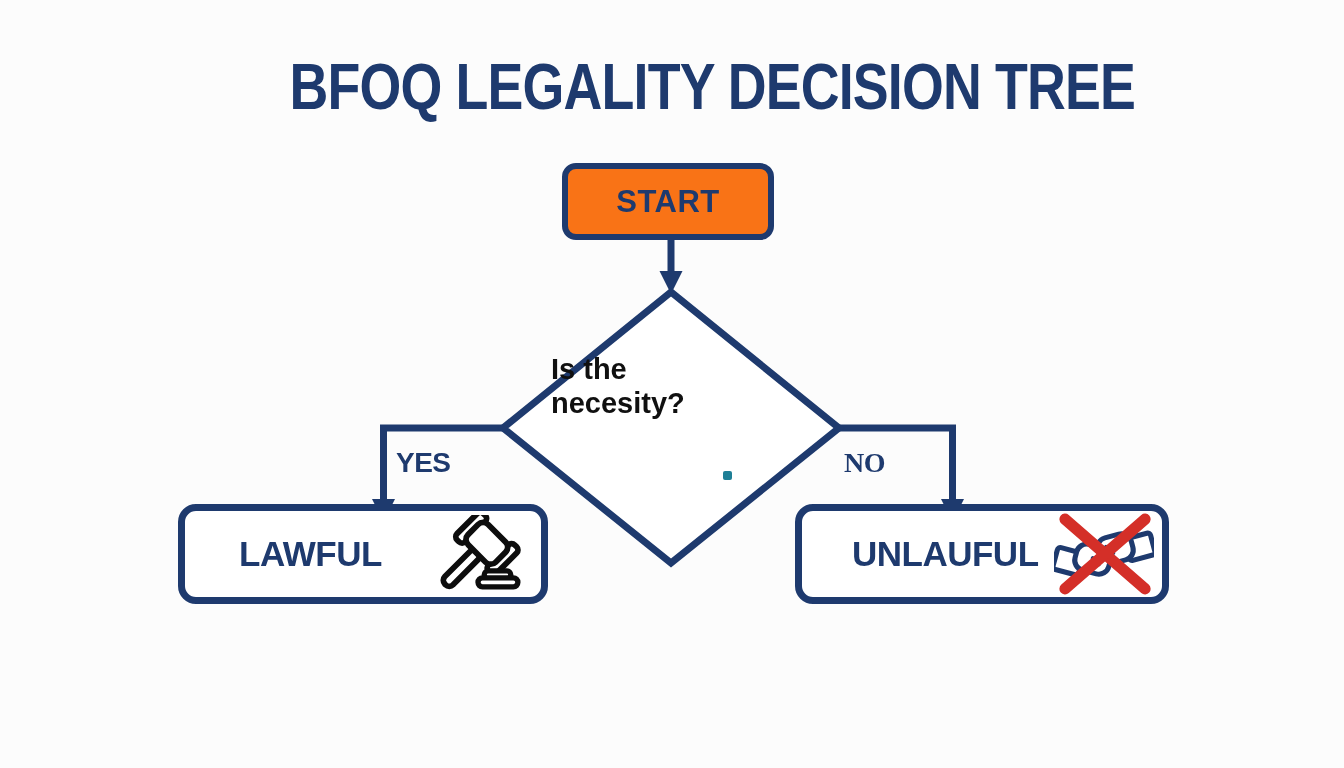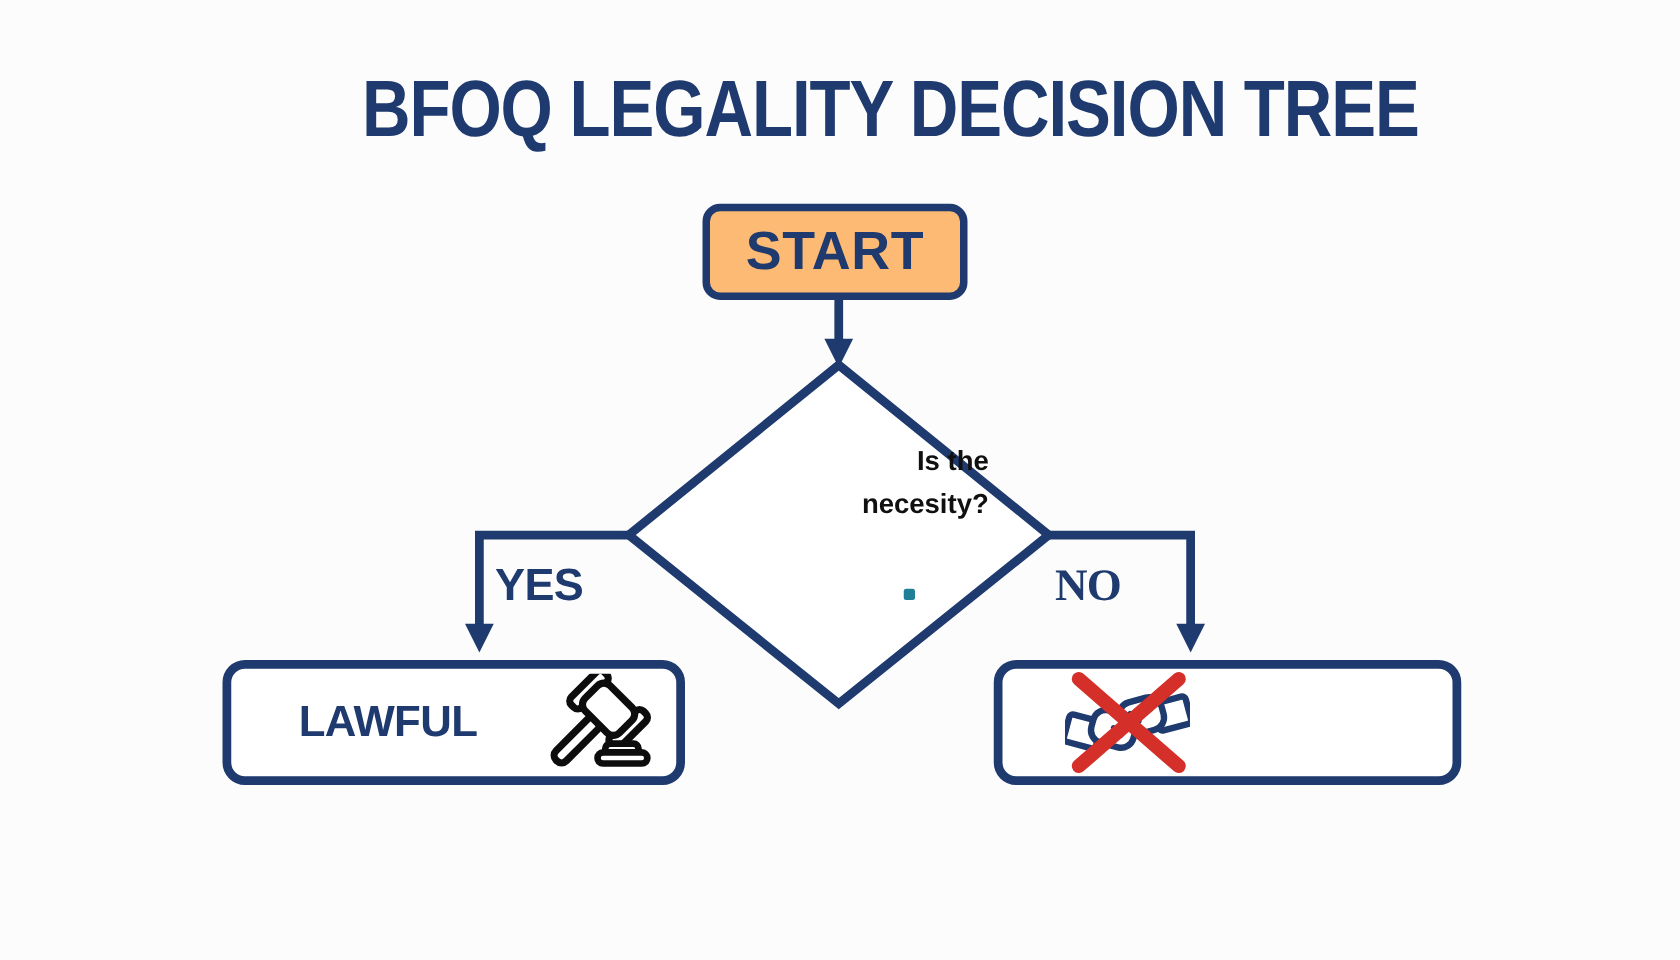--- a/index.html
+++ b/index.html
@@ -18,46 +18,46 @@
   }
   .title span{
     display:inline-block; transform:scaleX(0.84); transform-origin:center;
     letter-spacing:-1px; white-space:nowrap;
   }
   
   .connectors { position:absolute; left:0; top:0; z-index:1; }
   
   .start-node {
     position:absolute; left:562px; top:163px; width:212px; height:77px;
-    background:#fdba74; border:6px solid #1e3a6e; border-radius:14px;
+    background:#f97316; border:6px solid #1e3a6e; border-radius:14px;
     display:flex; align-items:center; justify-content:center;
-    font-size:43px; font-weight:bold; color:#1e3a6e; letter-spacing:0.5px;
+    font-size:31px; font-weight:bold; color:#1e3a6e; letter-spacing:0.5px;
     z-index:2;
   }
   
   .decision-text {
     position:absolute; left:551px; top:352px; width:240px;
-    text-align:right; font-size:22px; font-weight:bold;
+    text-align:left; font-size:29px; font-weight:bold;
     color:#101010; line-height:34px; z-index:2;
   }
   .decision-text span { display:block; }
   .qdot {
     position:absolute; left:172px; top:119px; width:9px; height:9px;
     background:#1e7f96; border-radius:2px;
   }
   
   .branch-label {
-    position:absolute; font-size:36px; font-weight:bold;
+    position:absolute; font-size:28px; font-weight:bold;
     color:#1e3a6e; letter-spacing:-0.5px; z-index:2;text-align:center;
   }
   .branch-yes { left:396px; top:447px; }
   .branch-no  { left:844px; top:447px;font-family:Liberation Serif, serif; }
   
   .outcome {
-    position:absolute; top:528px; height:100px;
+    position:absolute; top:504px; height:100px;
     background:#ffffff; border:7px solid #1e3a6e; border-radius:18px;
     display:flex; align-items:center; justify-content:space-between;
     z-index:2;
   }
   .outcome .label {
     font-size:35px; font-weight:bold; color:#1e3a6e; letter-spacing:-0.5px;
     white-space:nowrap;
   }
   .outcome-lawful   { left:178px; width:370px; padding:0 18px 0 54px; }
   .outcome-unlawful { left:795px; width:374px; padding:0 8px 0 50px; }
@@ -117,20 +117,21 @@
         </g>
         <g fill="#ffffff" stroke="#0d0d0d" stroke-width="6" stroke-linejoin="round">
           <rect x="57" y="63" width="30" height="9" rx="4.5"></rect>
           <rect x="50" y="71" width="45" height="10" rx="5"></rect>
         </g>
       </svg>
     </span>
   </div>
 
   <div class="outcome outcome-unlawful">
+    <span class="label">UNLAUFUL</span>
     <span class="icon-wrap">
       <svg width="100" height="82" viewBox="0 0 96 80">
         <g fill="#ffffff" stroke="#1e3a6e" stroke-width="5" stroke-linejoin="round">
           <rect x="0" y="36" width="26" height="22" rx="3" transform="rotate(15 13 47)"></rect>
           <rect x="70" y="22" width="26" height="22" rx="3" transform="rotate(-15 83 33)"></rect>
           <rect x="42" y="22" width="34" height="26" rx="10" transform="rotate(-15 59 35)"></rect>
           <rect x="20" y="32" width="34" height="26" rx="10" transform="rotate(15 37 45)"></rect>
         </g>
         <g stroke="#1e3a6e" stroke-width="4" stroke-linecap="round" fill="none">
           <path d="M42,38 l7,6"></path>

